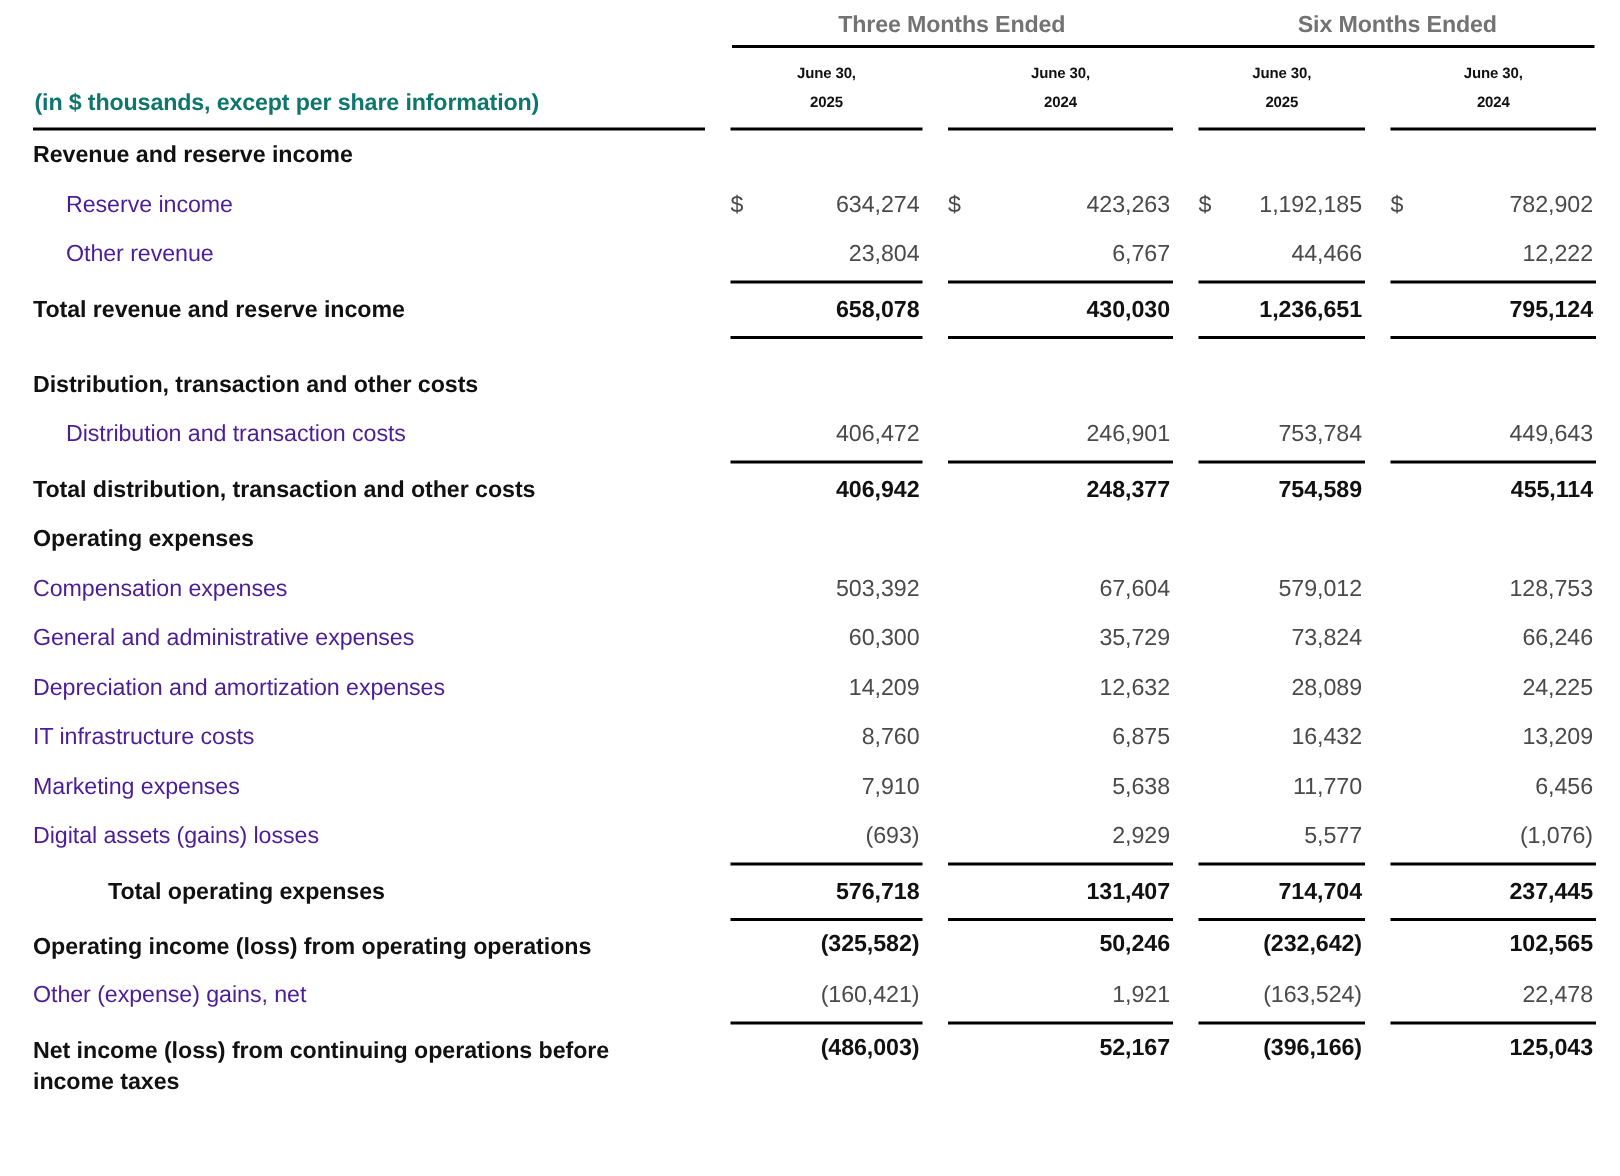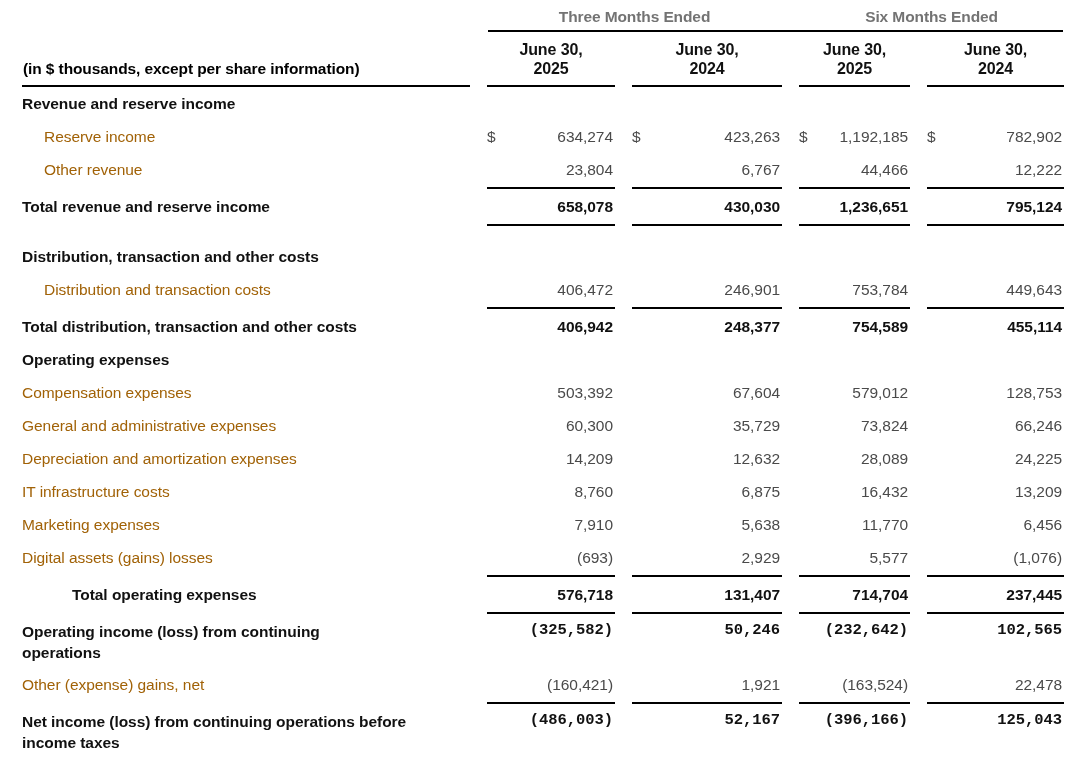--- a/index.html
+++ b/index.html
@@ -50,45 +50,45 @@
   .grp-rule { padding: 0; height: 3px; }
   .grp-rule .rule-line {
     height: 0;
     border-top: 2.2px solid #000000;
   }
 
   .date-head {
     text-align: center;
     font-weight: bold;
     color: #111111;
-    font-size: 16px;
+    font-size: 10px;
     line-height: 19px;
     padding: 7px 0 6px 0;
     vertical-align: bottom;
     letter-spacing: -0.1px;
   }
   .unit-note {
     font-weight: bold;
-    color: #000000;
+    color: #0f766e;
     font-size: 15.5px;
     vertical-align: bottom;
     padding-bottom: 6px;
     letter-spacing: -0.1px;
   }
 
   .head-rule td { padding: 0; height: 3px; }
   .head-rule .rule-line {
     height: 0;
     border-top: 2.4px solid #000000;
   }
 
   
   td.label {
     font-size: 15.5px;
-    color: #a16207;
+    color: #4c1d95;
     padding: 7px 0 6px 0;
     line-height: 20px;
     letter-spacing: -0.05px;
   }
   td.label.bold {
     font-weight: bold;
     color: #111111;
   }
   td.label.ind1 { padding-left: 22px; }
   td.label.ind2 { padding-left: 50px; }
@@ -101,21 +101,21 @@
     white-space: nowrap;
     letter-spacing: -0.05px;
   }
   td.num.bold {
     font-weight: bold;
     color: #111111;
   }
 
   
   tr.tall td.label { line-height: 21px; padding-top: 6px; padding-bottom: 5px; }
-  tr.tall td.num, tr.tall td.cur { vertical-align: top; padding-top: 6px; font-family: Liberation Mono, monospace; }
+  tr.tall td.num, tr.tall td.cur { vertical-align: top; padding-top: 6px; }
 
   
   tr.subrule td { padding: 0; height: 4px; }
   tr.subrule .rule-line {
     height: 0;
     border-top: 2.2px solid #000000;
   }
   tr.subrule td.blank .rule-line { border-top: none; }
 
   tr.spacer td { height: 13px; padding: 0; }
@@ -499,21 +499,21 @@
       <td>
             <div class="rule-line"></div>
           </td>
           <td></td>
       <td>
             <div class="rule-line"></div>
           </td>
     </tr>
 
     <tr class="tall">
-      <td class="label bold" style="padding-right:70px">Operating income (loss) from continuing operations</td>
+      <td class="label bold" style="padding-right:70px">Operating income (loss) from operating operations</td>
       <td></td>
       <td class="num bold">(325,582)</td>
       <td></td>
       <td class="num bold">50,246</td>
       <td></td>
       <td class="num bold">(232,642)</td>
       <td></td>
       <td class="num bold">102,565</td>
     </tr>
 

